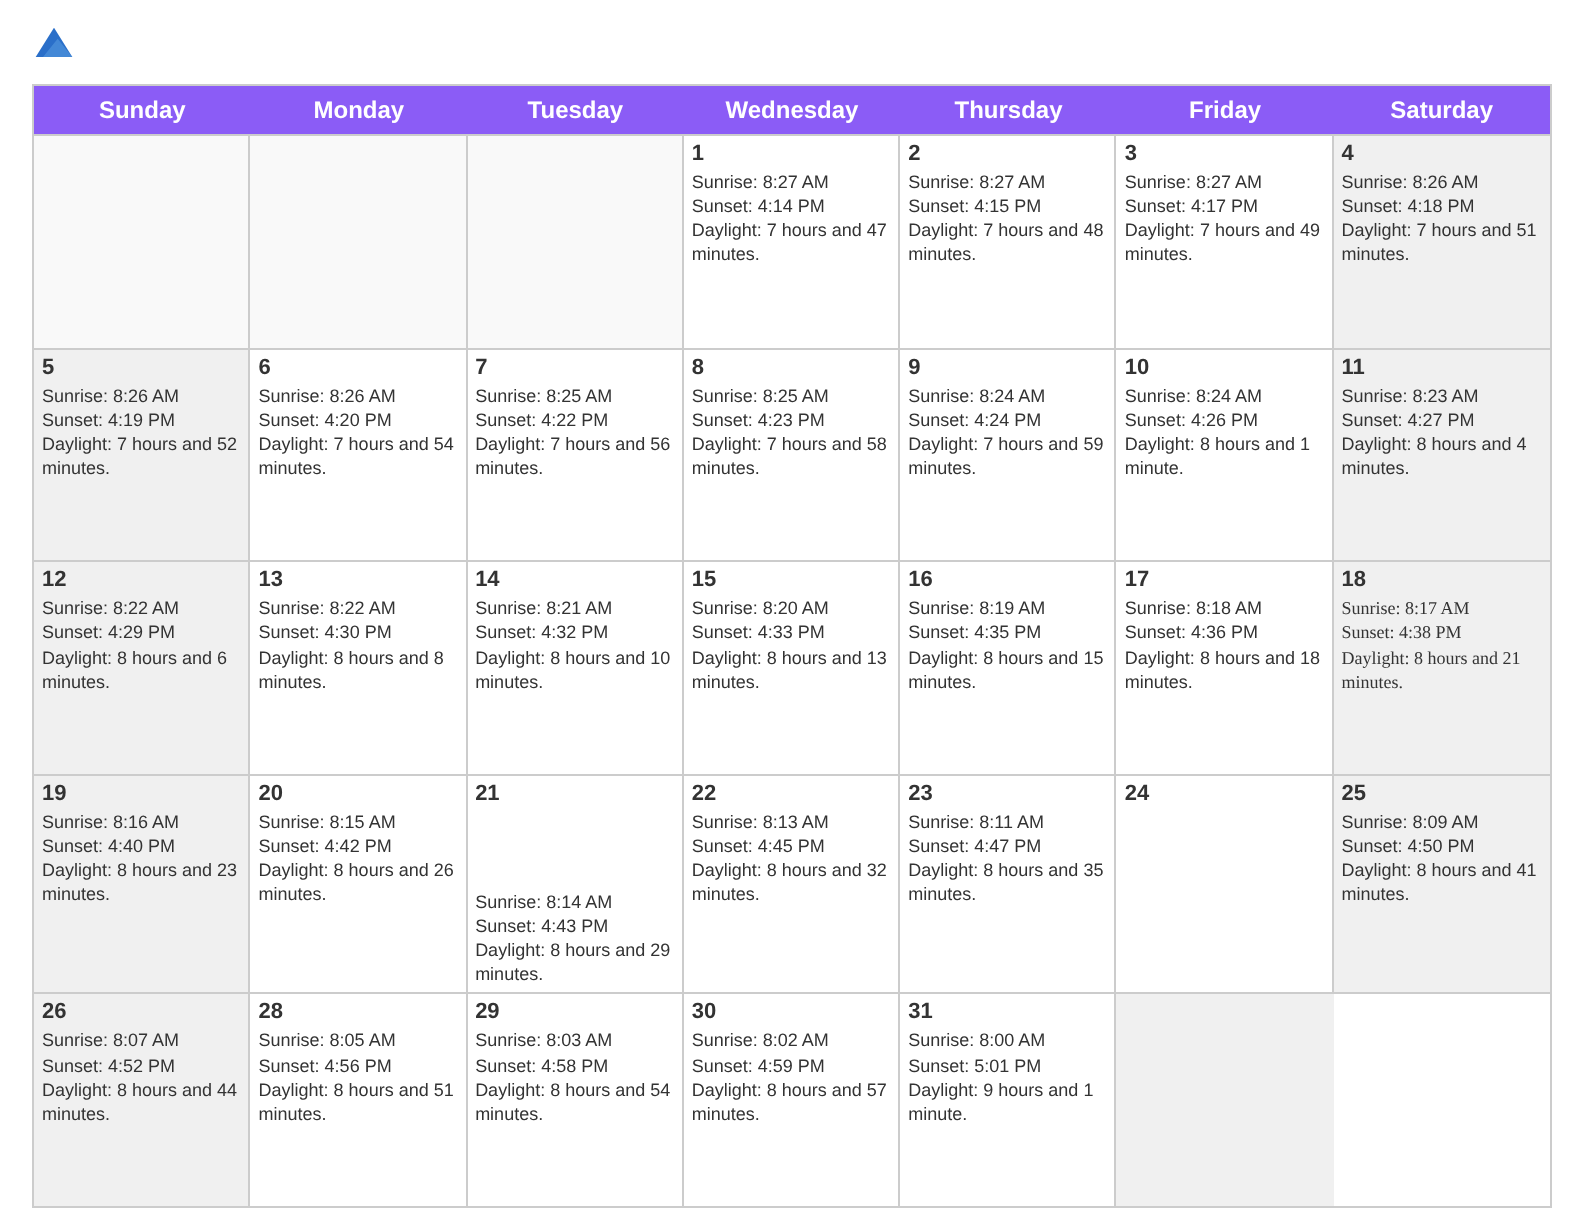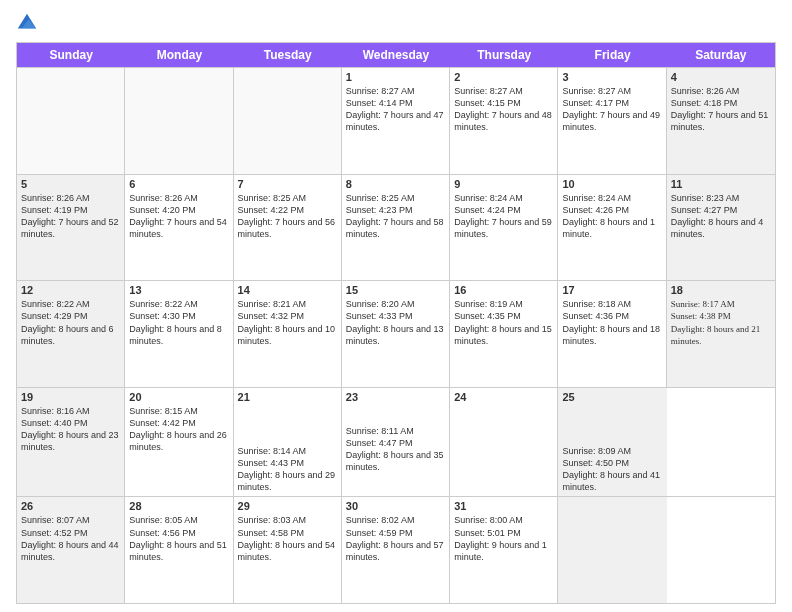--- a/index.html
+++ b/index.html
@@ -278,31 +278,37 @@
 Sunset: 4:42 PM
 Daylight: 8 hours and 26 minutes.</div>
           </div>
           <div class="cal-cell">
             <div class="day-number">21</div>
             <div class="cell-text" style="white-space: pre-line; margin-top: 40px;">Sunrise: 8:14 AM
 Sunset: 4:43 PM
 Daylight: 8 hours and 29 minutes.</div>
           </div>
           <div class="cal-cell">
+            <div class="day-number">22</div>
+            <div class="cell-text" style="white-space: pre-line;">Sunrise: 8:13 AM
+Sunset: 4:45 PM
+Daylight: 8 hours and 32 minutes.</div>
+          </div>
+          <div class="cal-cell">
             <div class="day-number">23</div>
-            <div class="cell-text" style="white-space: pre-line; margin-top: 20px;">Sunrise: 8:11 AM
+            <div class="cell-text" style="white-space: pre-line;">Sunrise: 8:11 AM
 Sunset: 4:47 PM
 Daylight: 8 hours and 35 minutes.</div>
           </div>
           <div class="cal-cell">
             <div class="day-number">24</div>
           </div>
           <div class="cal-cell shaded">
             <div class="day-number">25</div>
-            <div class="cell-text" style="white-space: pre-line; margin-top: 40px;">Sunrise: 8:09 AM
+            <div class="cell-text" style="white-space: pre-line;">Sunrise: 8:09 AM
 Sunset: 4:50 PM
 Daylight: 8 hours and 41 minutes.</div>
           </div>
         </div>
         <div class="cal-row">
           <div class="cal-cell shaded">
             <div class="day-number">26</div>
             <div class="cell-text" style="white-space: pre-line;">Sunrise: 8:07 AM
 Sunset: 4:52 PM
 Daylight: 8 hours and 44 minutes.</div>

